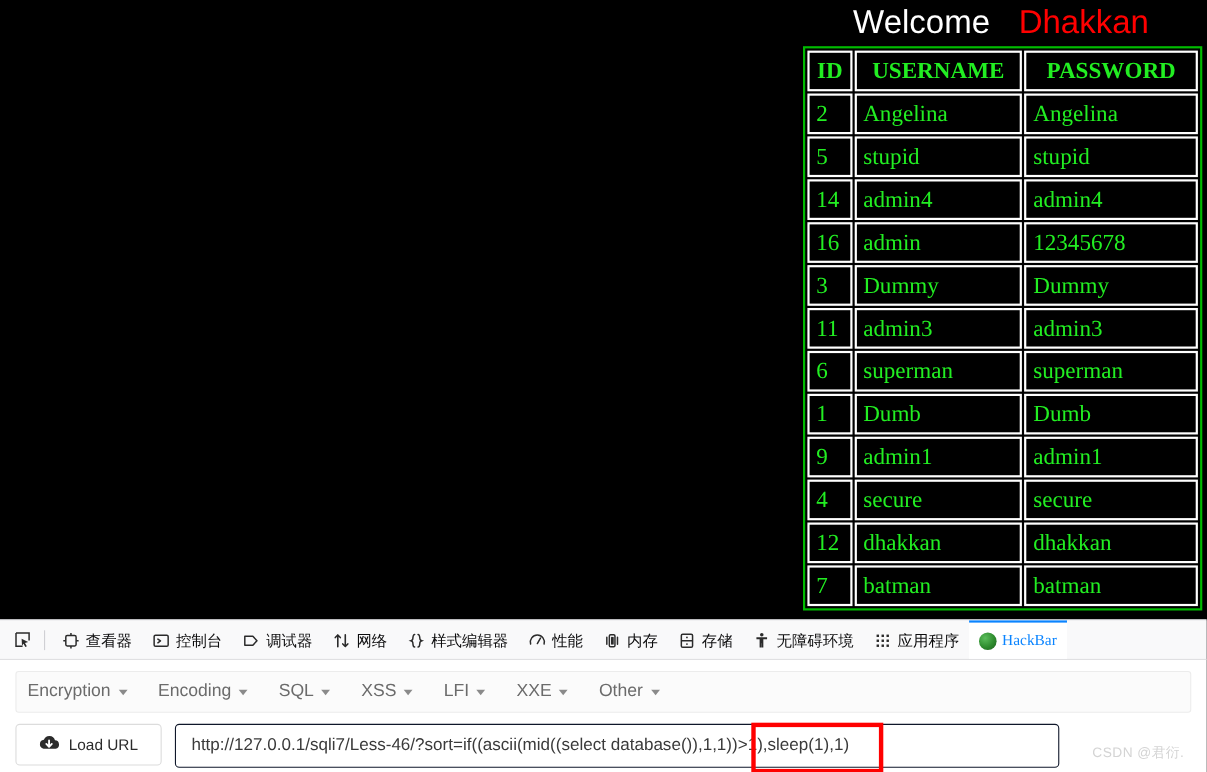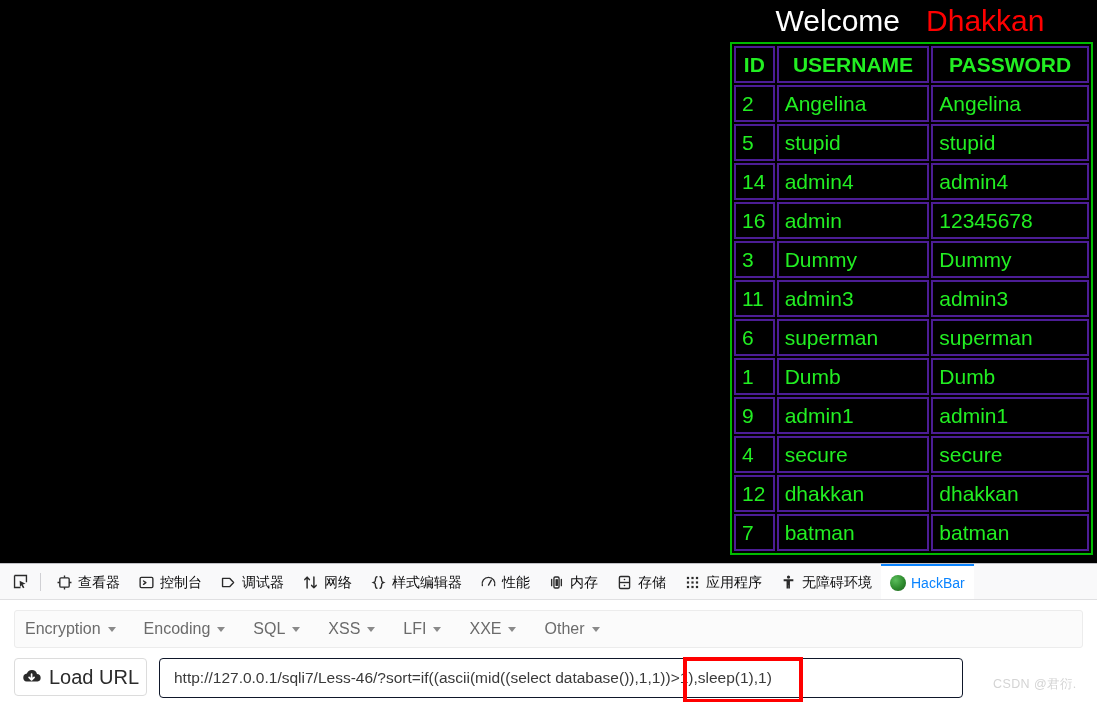--- a/index.html
+++ b/index.html
@@ -34,29 +34,30 @@
   .result-table {
     position:absolute;
     left:730px; top:42px;
     width:363px;
     border-collapse:separate;
     border-spacing:2px;
     border:2px solid #00bb00;
     background:#000;
   }
   .result-table td, .result-table th {
-    border:2px solid #4c1d95;
+    border:2px solid #ffffff;
     color:#22ee22;
     background:#000;
     font-size:21px;
     line-height:25px;
     padding:4px 6px;
     text-align:left;
     font-weight:normal;
     white-space:nowrap;
+    font-family:Liberation Serif, serif;
   }
   .result-table th {
     font-weight:bold;
     text-align:center;
     font-size:21px;
   }
   .col-id    { width:40px; }
   .col-user  { width:150px; }
   .col-pass  { width:155px; }
 
@@ -93,21 +94,21 @@
     display:flex; align-items:center;
     gap:5px;
     height:35px;
     padding:0 9px;
     color:#0c0c0d;
     cursor:default;
     border-top:2px solid transparent;
     position:relative;
     top:0px;
   }
-  .dt-tab .tab-label { font-size:14px; }
+  .dt-tab .tab-label { font-size:14px;font-family:Liberation Serif, serif; }
   .dt-tab.active {
     border-top:2px solid #0a84ff;
     background:#ffffff;
   }
   .dt-tab.active .tab-label { color:#0a84ff; }
   .dt-icon { width:17px; height:17px; display:block; }
   .hb-dot {
     width:16px; height:16px; border-radius:50%;
     background:radial-gradient(circle at 35% 32%, #5bbd5b 0%, #2e8b2e 55%, #1d5d1d 100%);
     display:block;
@@ -156,21 +157,21 @@
     gap:12px;
   }
   .load-url-btn {
     display:flex; align-items:center; justify-content:center;
     gap:8px;
     width:133px; height:38px;
     background:#ffffff;
     border:1px solid #dcdcdc;
     border-radius:4px;
     color:#2b2b2b;
-    font-size:20px;
+    font-size:14px;
     cursor:pointer;
   }
   .url-input {
     flex:1;
     height:40px;
     background:#ffffff;
     border:1px solid #0f172a;
     border-radius:4px;
     color:#3a3a3a;
     font-size:15.5px;
@@ -362,42 +363,42 @@
               <path d="M4 10h12"></path>
               <circle cx="10" cy="6.5" r="0.95" fill="#2b2b2b" stroke="none"></circle>
               <circle cx="10" cy="13.5" r="0.95" fill="#2b2b2b" stroke="none"></circle>
             </svg>
           </span>
           <span class="tab-label">存储</span>
         </div>
         <div class="dt-tab">
           <span style="display: flex; align-items: center;">
             <svg class="dt-icon" viewBox="0 0 20 20" fill="#2b2b2b" stroke="none">
+              <circle cx="10" cy="3.6" r="1.9"></circle>
+              <path d="M4.3 6.3h11.4v2.1h-4v8.8h-1.9v-4.4H9.6v4.4H7.7V8.4h-3.4z"></path>
+            </svg>
+          </span>
+          <span class="tab-label">无障碍环境</span>
+        </div>
+        <div class="dt-tab">
+          <span style="display: flex; align-items: center;">
+            <svg class="dt-icon" viewBox="0 0 20 20" fill="#2b2b2b" stroke="none">
               <rect x="3.4" y="3.4" width="2.6" height="2.6"></rect>
               <rect x="8.7" y="3.4" width="2.6" height="2.6"></rect>
               <rect x="14" y="3.4" width="2.6" height="2.6"></rect>
               <rect x="3.4" y="8.7" width="2.6" height="2.6"></rect>
               <rect x="8.7" y="8.7" width="2.6" height="2.6"></rect>
               <rect x="14" y="8.7" width="2.6" height="2.6"></rect>
               <rect x="3.4" y="14" width="2.6" height="2.6"></rect>
               <rect x="8.7" y="14" width="2.6" height="2.6"></rect>
               <rect x="14" y="14" width="2.6" height="2.6"></rect>
             </svg>
           </span>
           <span class="tab-label">应用程序</span>
         </div>
-        <div class="dt-tab">
-          <span style="display: flex; align-items: center;">
-            <svg class="dt-icon" viewBox="0 0 20 20" fill="#2b2b2b" stroke="none">
-              <circle cx="10" cy="3.6" r="1.9"></circle>
-              <path d="M4.3 6.3h11.4v2.1h-4v8.8h-1.9v-4.4H9.6v4.4H7.7V8.4h-3.4z"></path>
-            </svg>
-          </span>
-          <span class="tab-label">无障碍环境</span>
-        </div>
         <div class="dt-tab active">
           <span style="display: flex; align-items: center;">
             <span class="hb-dot"></span>
           </span>
           <span class="tab-label">HackBar</span>
         </div>
       </div>
 
     <div class="hb-panel">
       <div class="hb-menubar" id="hb-menubar">

